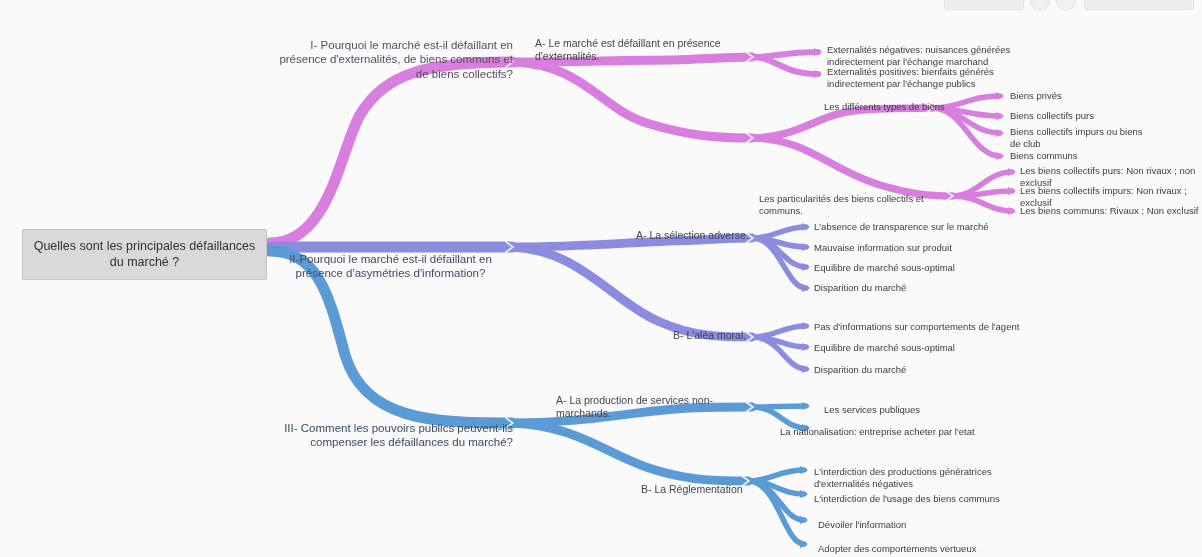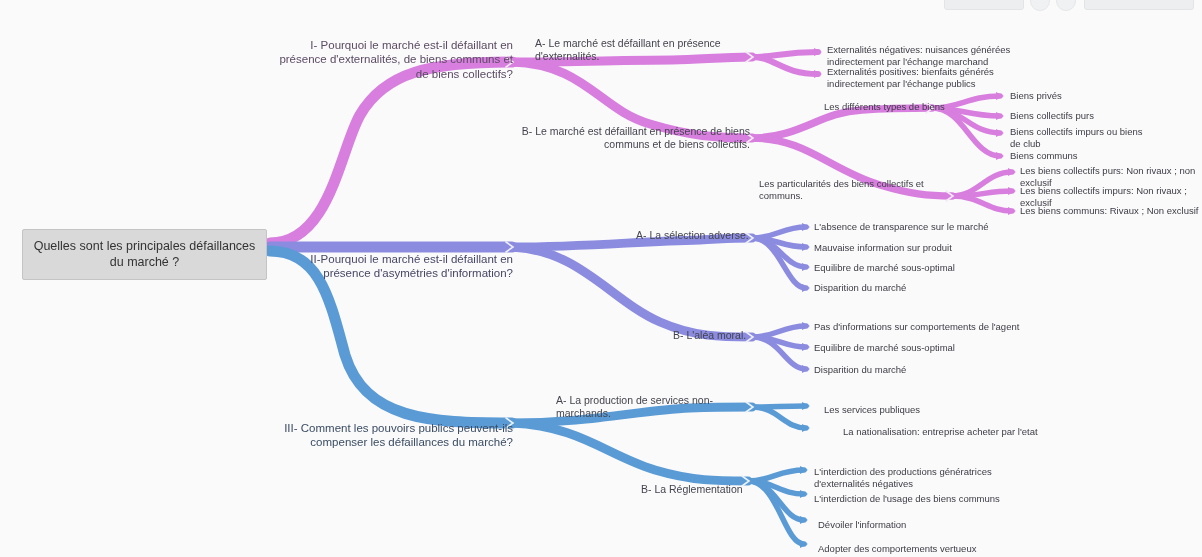--- a/index.html
+++ b/index.html
@@ -24,21 +24,21 @@
     padding:9px 8px;
     text-align:center;
     font-size:12.5px;
     color:#333;
     box-sizing:border-box;
   }
 
   
   .l1{font-size:11.5px;text-align:right;color:#4a4a55;}
   .l1.c1{color:#5b4b63;}
-  .l1.c2{color:#474766;}
+  .l1.c2{color:#474766;text-align:center;}
   .l1.c3{color:#3a4c63;}
 
   
   .l2{font-size:10.5px;color:#44444e;}
   .l2.right{text-align:right;}
 
   
   .l3{font-size:9.5px;color:#3c3c45;}
 
   
@@ -165,32 +165,31 @@
       <path d="M800,540 L808,544 L800,548 Z" fill="#5b9bd5"></path>
     </g>
   </svg>
 
   <div class="node l1 c1" style="left:268px;top:38px;width:245px;">I- Pourquoi le marché est-il défaillant en présence d'externalités, de biens communs et de biens collectifs?</div>
 
   <div class="node root">Quelles sont les principales défaillances du marché ?</div>
 
   <div class="node l2" style="left:535px;top:37px;width:215px;">A- Le marché est défaillant en présence d'externalités.</div>
 
-  <div class="node l2 right" style="left:505px;top:125px;width:245px;">B- Le marché est défaillant en présence de biens communs et de biens collectifs.</div>
 
   <div class="node l3" style="left:827px;top:44px;width:235px;">Externalités négatives: nuisances générées indirectement par l'échange marchand</div>
   <div class="node l3" style="left:827px;top:66px;width:220px;">Externalités positives: bienfaits générés indirectement par l'échange publics</div>
 
   <div class="node l3" style="left:824px;top:101px;width:160px;">Les différents types de biens</div>
   <div class="node l3" style="left:1010px;top:90px;width:185px;">Biens privés</div>
   <div class="node l3" style="left:1010px;top:110px;width:185px;">Biens collectifs purs</div>
   <div class="node l3" style="left:1010px;top:126px;width:135px;">Biens collectifs impurs ou biens de club</div>
   <div class="node l3" style="left:1010px;top:150px;width:185px;">Biens communs</div>
 
-  <div class="node l3" style="left:759px;top:178px;width:185px;">Les particularités des biens collectifs et communs.</div>
+  <div class="node l3" style="left:759px;top:193px;width:185px;">Les particularités des biens collectifs et communs.</div>
   <div class="node l3" style="left:1020px;top:165px;width:182px;">Les biens collectifs purs: Non rivaux ; non exclusif</div>
   <div class="node l3" style="left:1020px;top:185px;width:182px;">Les biens collectifs impurs: Non rivaux ; exclusif</div>
   <div class="node l3" style="left:1020px;top:205px;width:182px;">Les biens communs: Rivaux ; Non exclusif</div>
 
   <div class="node l1 c2" style="left:268px;top:252px;width:245px;">II-Pourquoi le marché est-il défaillant en présence d'asymétries d'information?</div>
 
   <div class="node l2" style="left:636px;top:229px;width:180px;">A- La sélection adverse.</div>
   <div class="node l2" style="left:673px;top:329px;width:150px;">B- L'aléa moral.</div>
 
   <div class="node l3" style="left:814px;top:221px;width:200px;">L'absence de transparence sur le marché</div>
@@ -201,21 +200,21 @@
   <div class="node l3" style="left:814px;top:321px;width:220px;">Pas d'informations sur comportements de l'agent</div>
   <div class="node l3" style="left:814px;top:342px;width:220px;">Equilibre de marché sous-optimal</div>
   <div class="node l3" style="left:814px;top:364px;width:220px;">Disparition du marché</div>
 
   <div class="node l1 c3" style="left:268px;top:421px;width:245px;">III- Comment les pouvoirs publics peuvent-ils compenser les défaillances du marché?</div>
 
   <div class="node l2" style="left:556px;top:394px;width:200px;">A- La production de services non-marchands.</div>
   <div class="node l2" style="left:641px;top:483px;width:110px;">B- La Réglementation</div>
 
   <div class="node l3" style="left:816px;top:404px;width:200px;padding-left:8px;">Les services publiques</div>
-  <div class="node l3" style="left:843px;top:426px;width:220px;">La nationalisation: entreprise acheter par l'etat</div>
+  <div class="node l3" style="left:780px;top:426px;width:220px;">La nationalisation: entreprise acheter par l'etat</div>
 
   <div class="node l3" style="left:814px;top:466px;width:210px;">L'interdiction des productions génératrices d'externalités négatives</div>
   <div class="node l3" style="left:814px;top:493px;width:210px;">L'interdiction de l'usage des biens communs</div>
   <div class="node l3" style="left:818px;top:519px;width:200px;">Dévoiler l'information</div>
   <div class="node l3" style="left:818px;top:543px;width:210px;">Adopter des comportements vertueux</div>
 
   <div class="chrome">
     <div class="bar" style="right:178px;width:78px;"></div>
     <div class="circ" style="right:152px;"></div>
     <div class="circ" style="right:126px;"></div>

